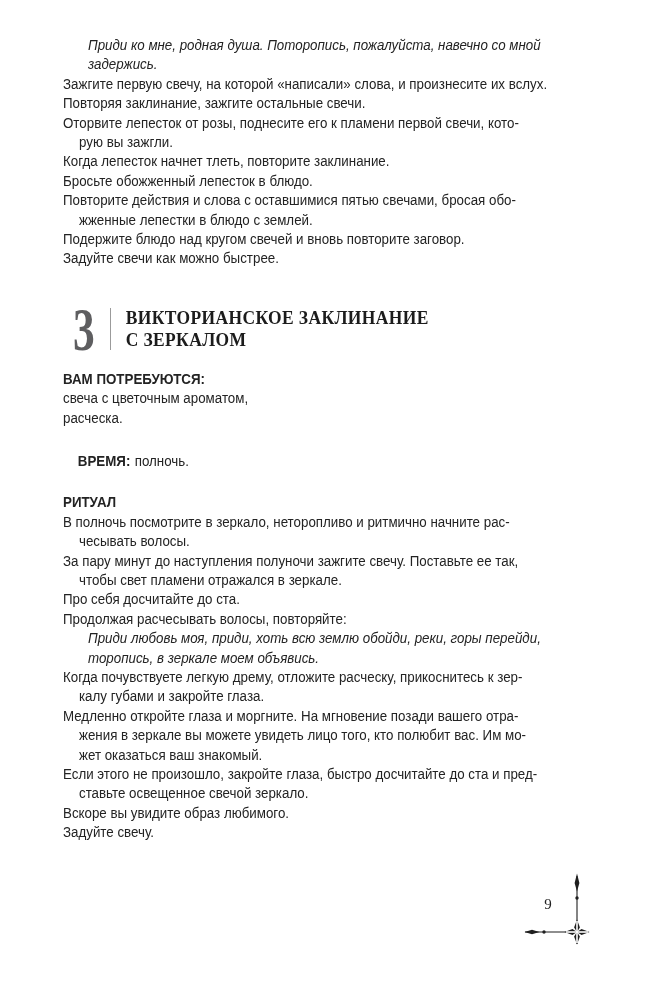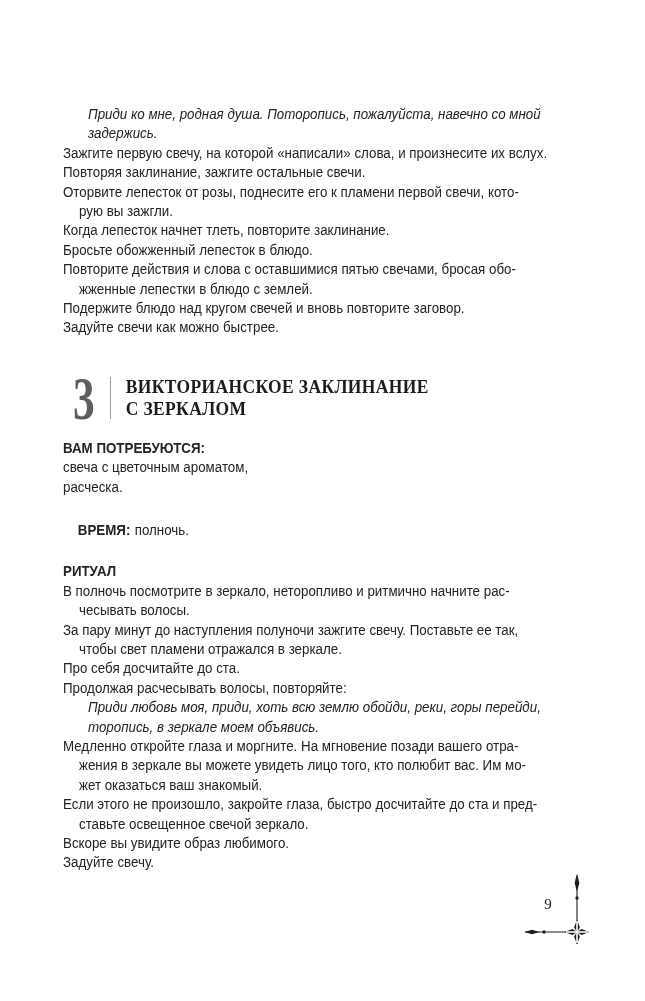--- a/index.html
+++ b/index.html
@@ -1,21 +1,21 @@
 <!DOCTYPE html>
 <html><head>
 <meta charset="utf-8">
 <style>
   html, body { margin: 0; padding: 0; background: #ffffff; }
   .page {
     position: relative;
     width: 645px; height: 1001px;
     background: #ffffff;
     box-sizing: border-box;
-    padding: 104px 58px 0 63px;
+    padding: 35px 58px 0 63px;
     overflow: hidden;
     font-family: "Liberation Sans", sans-serif;
     color: #232323;
   }
   .para { margin: 0; }
   .line {
     white-space: pre;
     font-size: 15.5px;
     line-height: 19.4px;
     transform: scaleX(0.86);
@@ -146,20 +146,24 @@
         <div class="line">Про себя досчитайте до ста.</div>
       </div>
       <div class="para body">
         <div class="line">Продолжая расчесывать волосы, повторяйте:</div>
       </div>
       <div class="para quote">
         <div class="line">Приди любовь моя, приди, хоть всю землю обойди, реки, горы перейди,</div>
         <div class="line cont">торопись, в зеркале моем объявись.</div>
       </div>
       <div class="para body">
+        <div class="line">Когда почувствуете легкую дрему, отложите расческу, прикоснитесь к зер-</div>
+        <div class="line cont">калу губами и закройте глаза.</div>
+      </div>
+      <div class="para body">
         <div class="line">Медленно откройте глаза и моргните. На мгновение позади вашего отра-</div>
         <div class="line cont">жения в зеркале вы можете увидеть лицо того, кто полюбит вас. Им мо-</div>
         <div class="line cont">жет оказаться ваш знакомый.</div>
       </div>
       <div class="para body">
         <div class="line">Если этого не произошло, закройте глаза, быстро досчитайте до ста и пред-</div>
         <div class="line cont">ставьте освещенное свечой зеркало.</div>
       </div>
       <div class="para body">
         <div class="line">Вскоре вы увидите образ любимого.</div>

